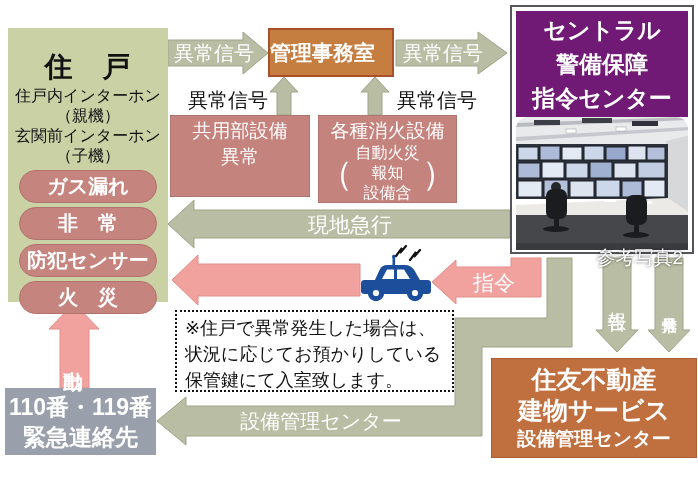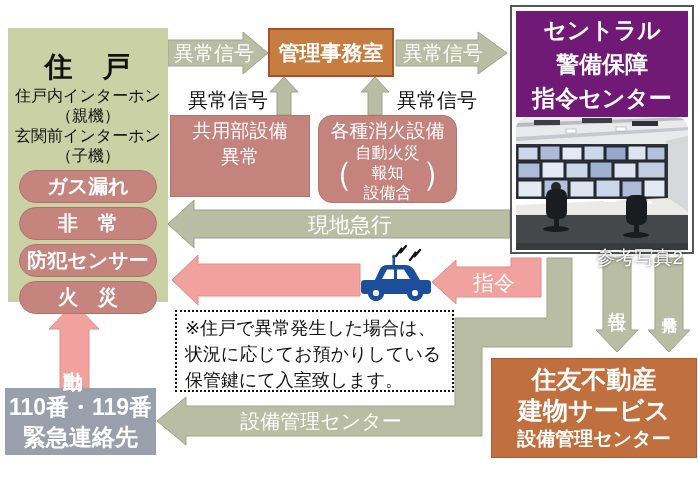--- a/index.html
+++ b/index.html
@@ -15,26 +15,26 @@
         color:#fff;display:flex;align-items:center;justify-content:center;}
   
   .residence{left:8px;top:28px;width:160px;height:274px;background:#c9d1a5;color:#111;}
   .residence .rtitle{font-size:28px;font-weight:bold;margin-top:20px;letter-spacing:1px;}
   .residence .rline{font-size:16px;line-height:20px;}
   .pill{width:136px;height:31px;margin:4px auto 0;background:#c6847e;border:1px solid #b3716b;
         border-radius:17px;color:#fff;font-size:20px;font-weight:bold;
         display:flex;align-items:center;justify-content:center;}
   
   .office{left:268px;top:28px;width:126px;height:49px;background:#c57d40;border:2px solid #a9502a;
-          color:#fff;font-size:21px;font-weight:bold;display:flex;align-items:center;justify-content:center;
+          color:#fff;font-size:21px;font-weight:bold;display:flex;align-items:center;
           white-space:nowrap;}
   
   .pinkbox{background:#c5837d;border:1px solid #b07670;color:#fff;}
   .common{left:170px;top:115px;width:140px;height:82px;font-size:19px;line-height:26px;padding-top:2px;}
-  .fire{left:318px;top:115px;width:139px;height:88px;font-size:19px;line-height:24px;padding-top:3px;border-radius:14px;}
+  .fire{left:318px;top:115px;width:139px;height:88px;font-size:19px;line-height:24px;padding-top:3px;}
   .fire .paren-row{display:flex;align-items:center;justify-content:center;line-height:1;}
   .fire .bigparen{font-size:34px;font-weight:300;}
   .fire .pr-lines{font-size:16px;line-height:20px;}
   
   .frame{left:510px;top:5px;width:184px;height:249px;background:#fff;border:2px solid #55565b;padding:4px;}
   .frame .head{height:106px;background:#701a75;color:#fff;font-size:23px;font-weight:bold;line-height:34px;padding-top:2px;box-sizing:border-box;}
   .frame .photo{position:relative;width:100%;height:157px;overflow:hidden;border-radius:12px;}
   .frame .caption{position:absolute;right:5px;bottom:3px;color:#fff;font-size:19px;
                   text-shadow:0 0 3px rgba(0,0,0,.7);}
   

